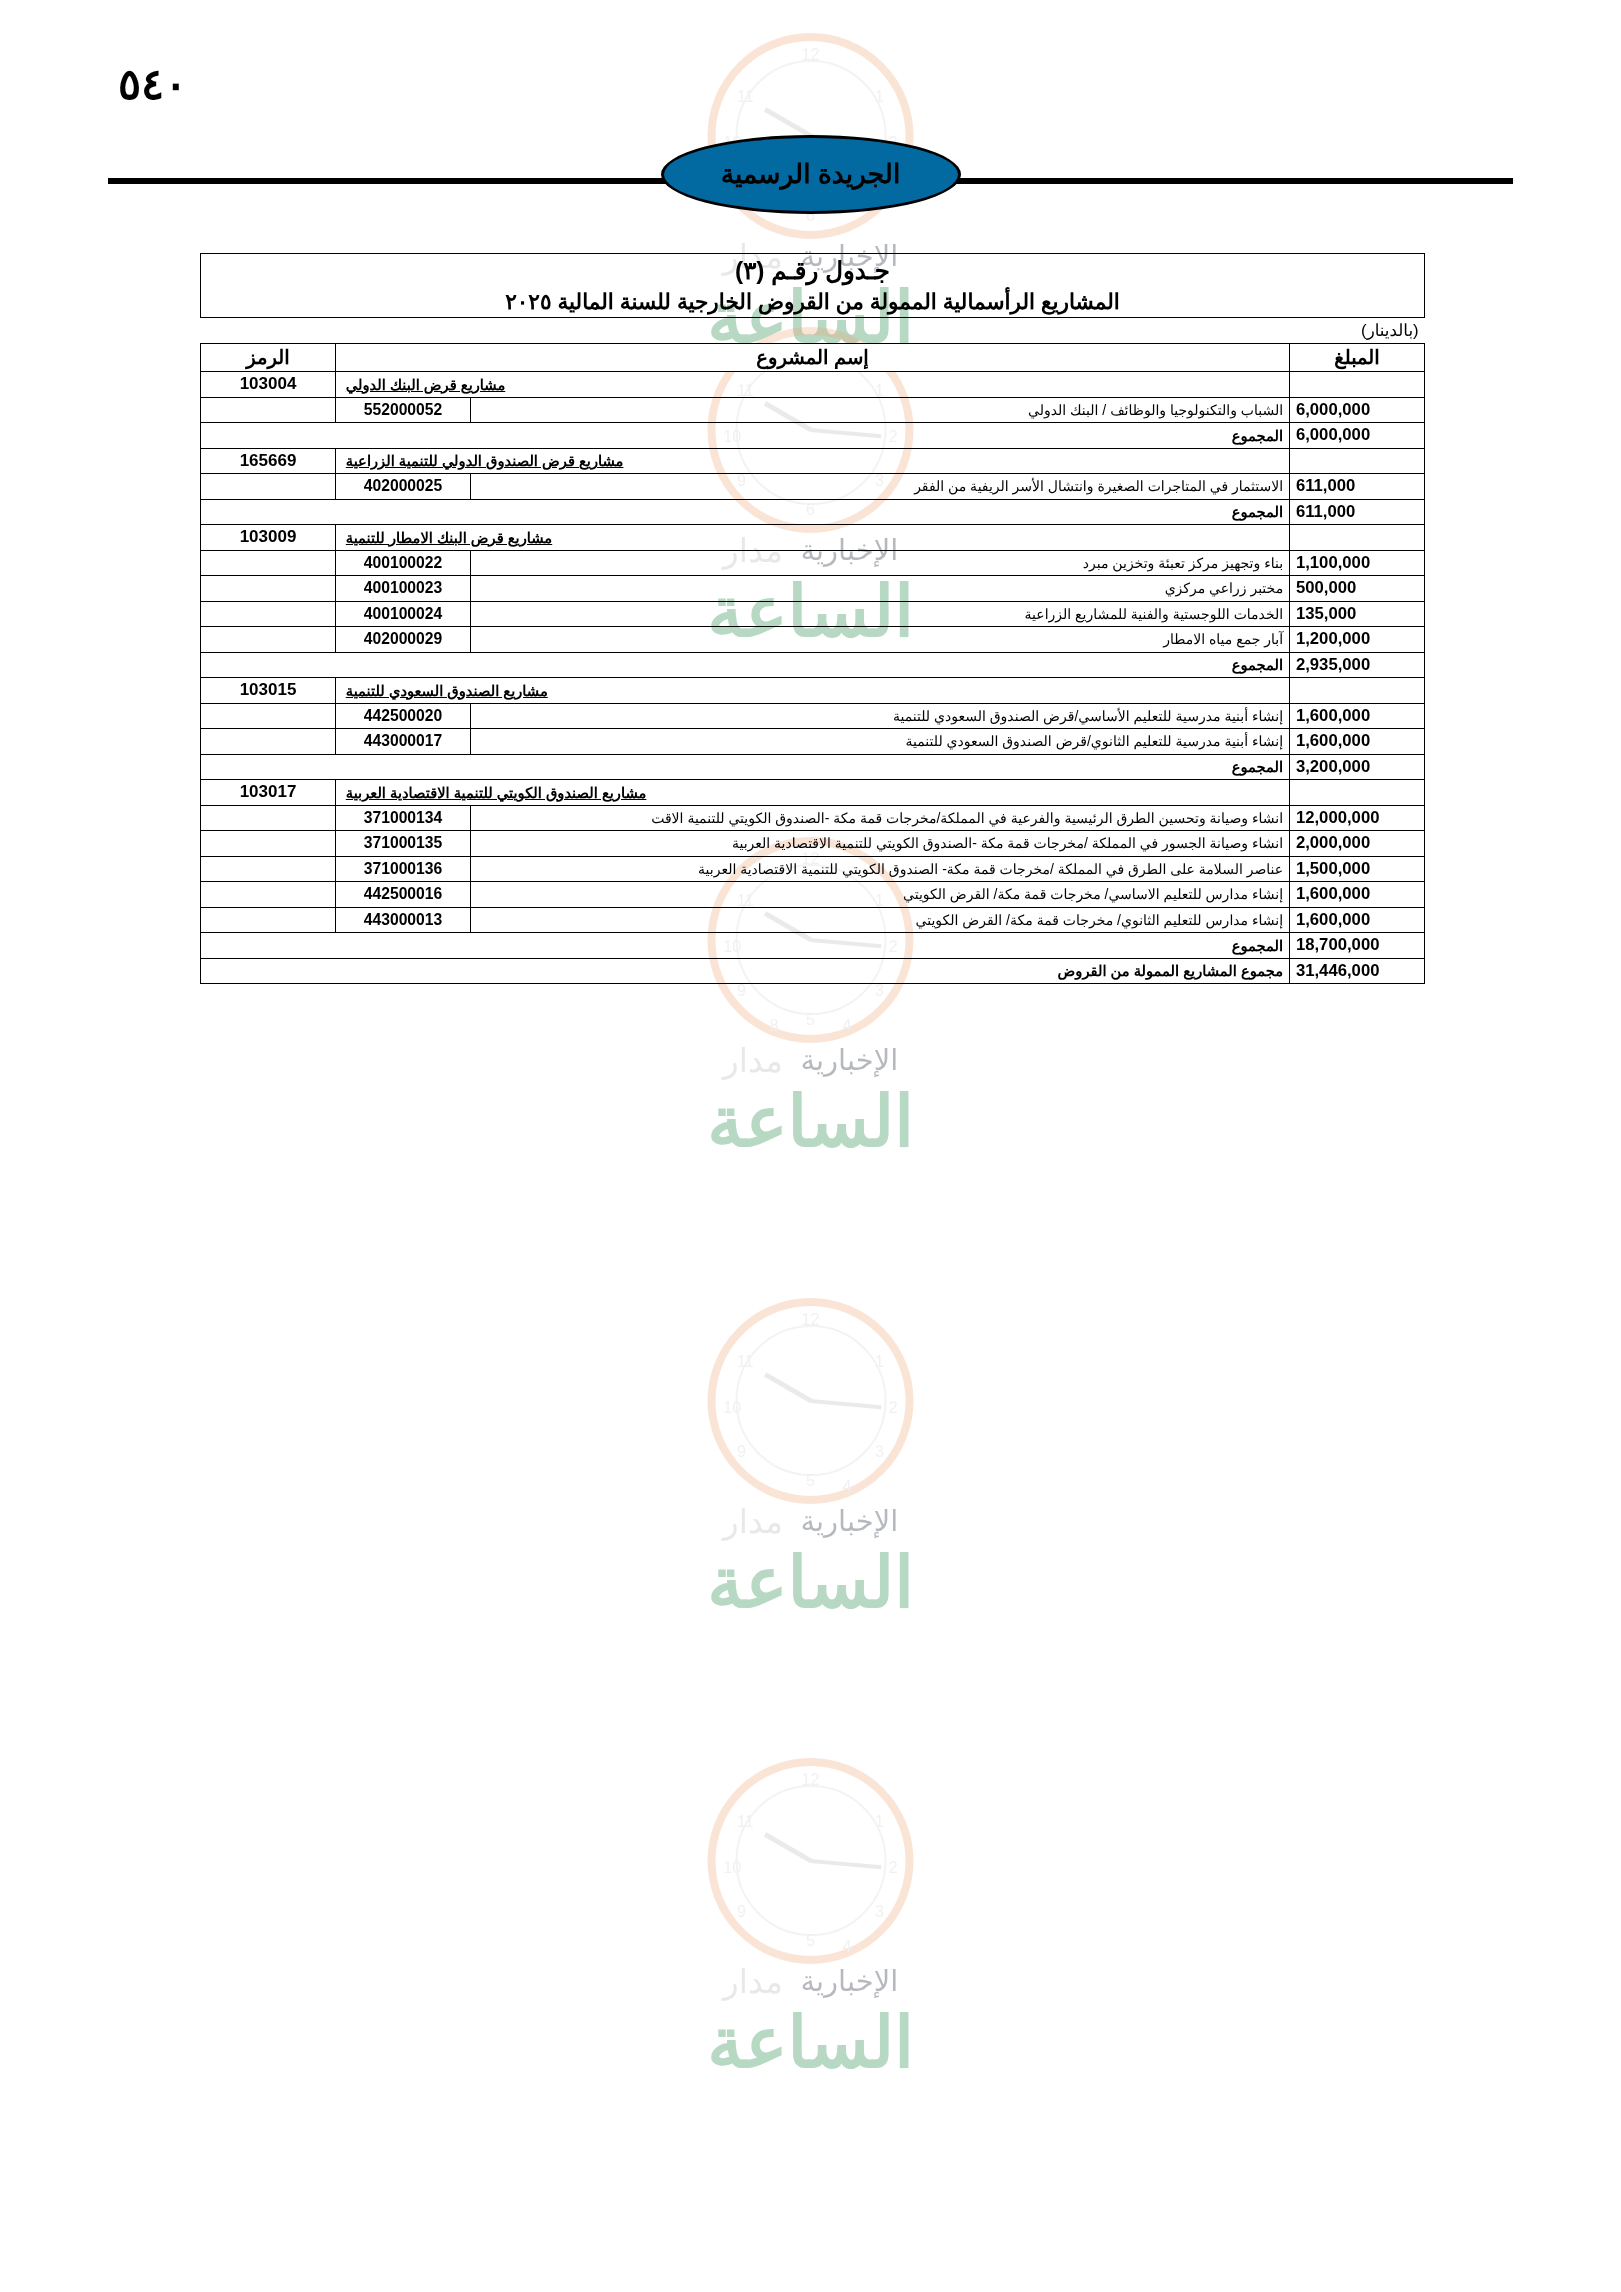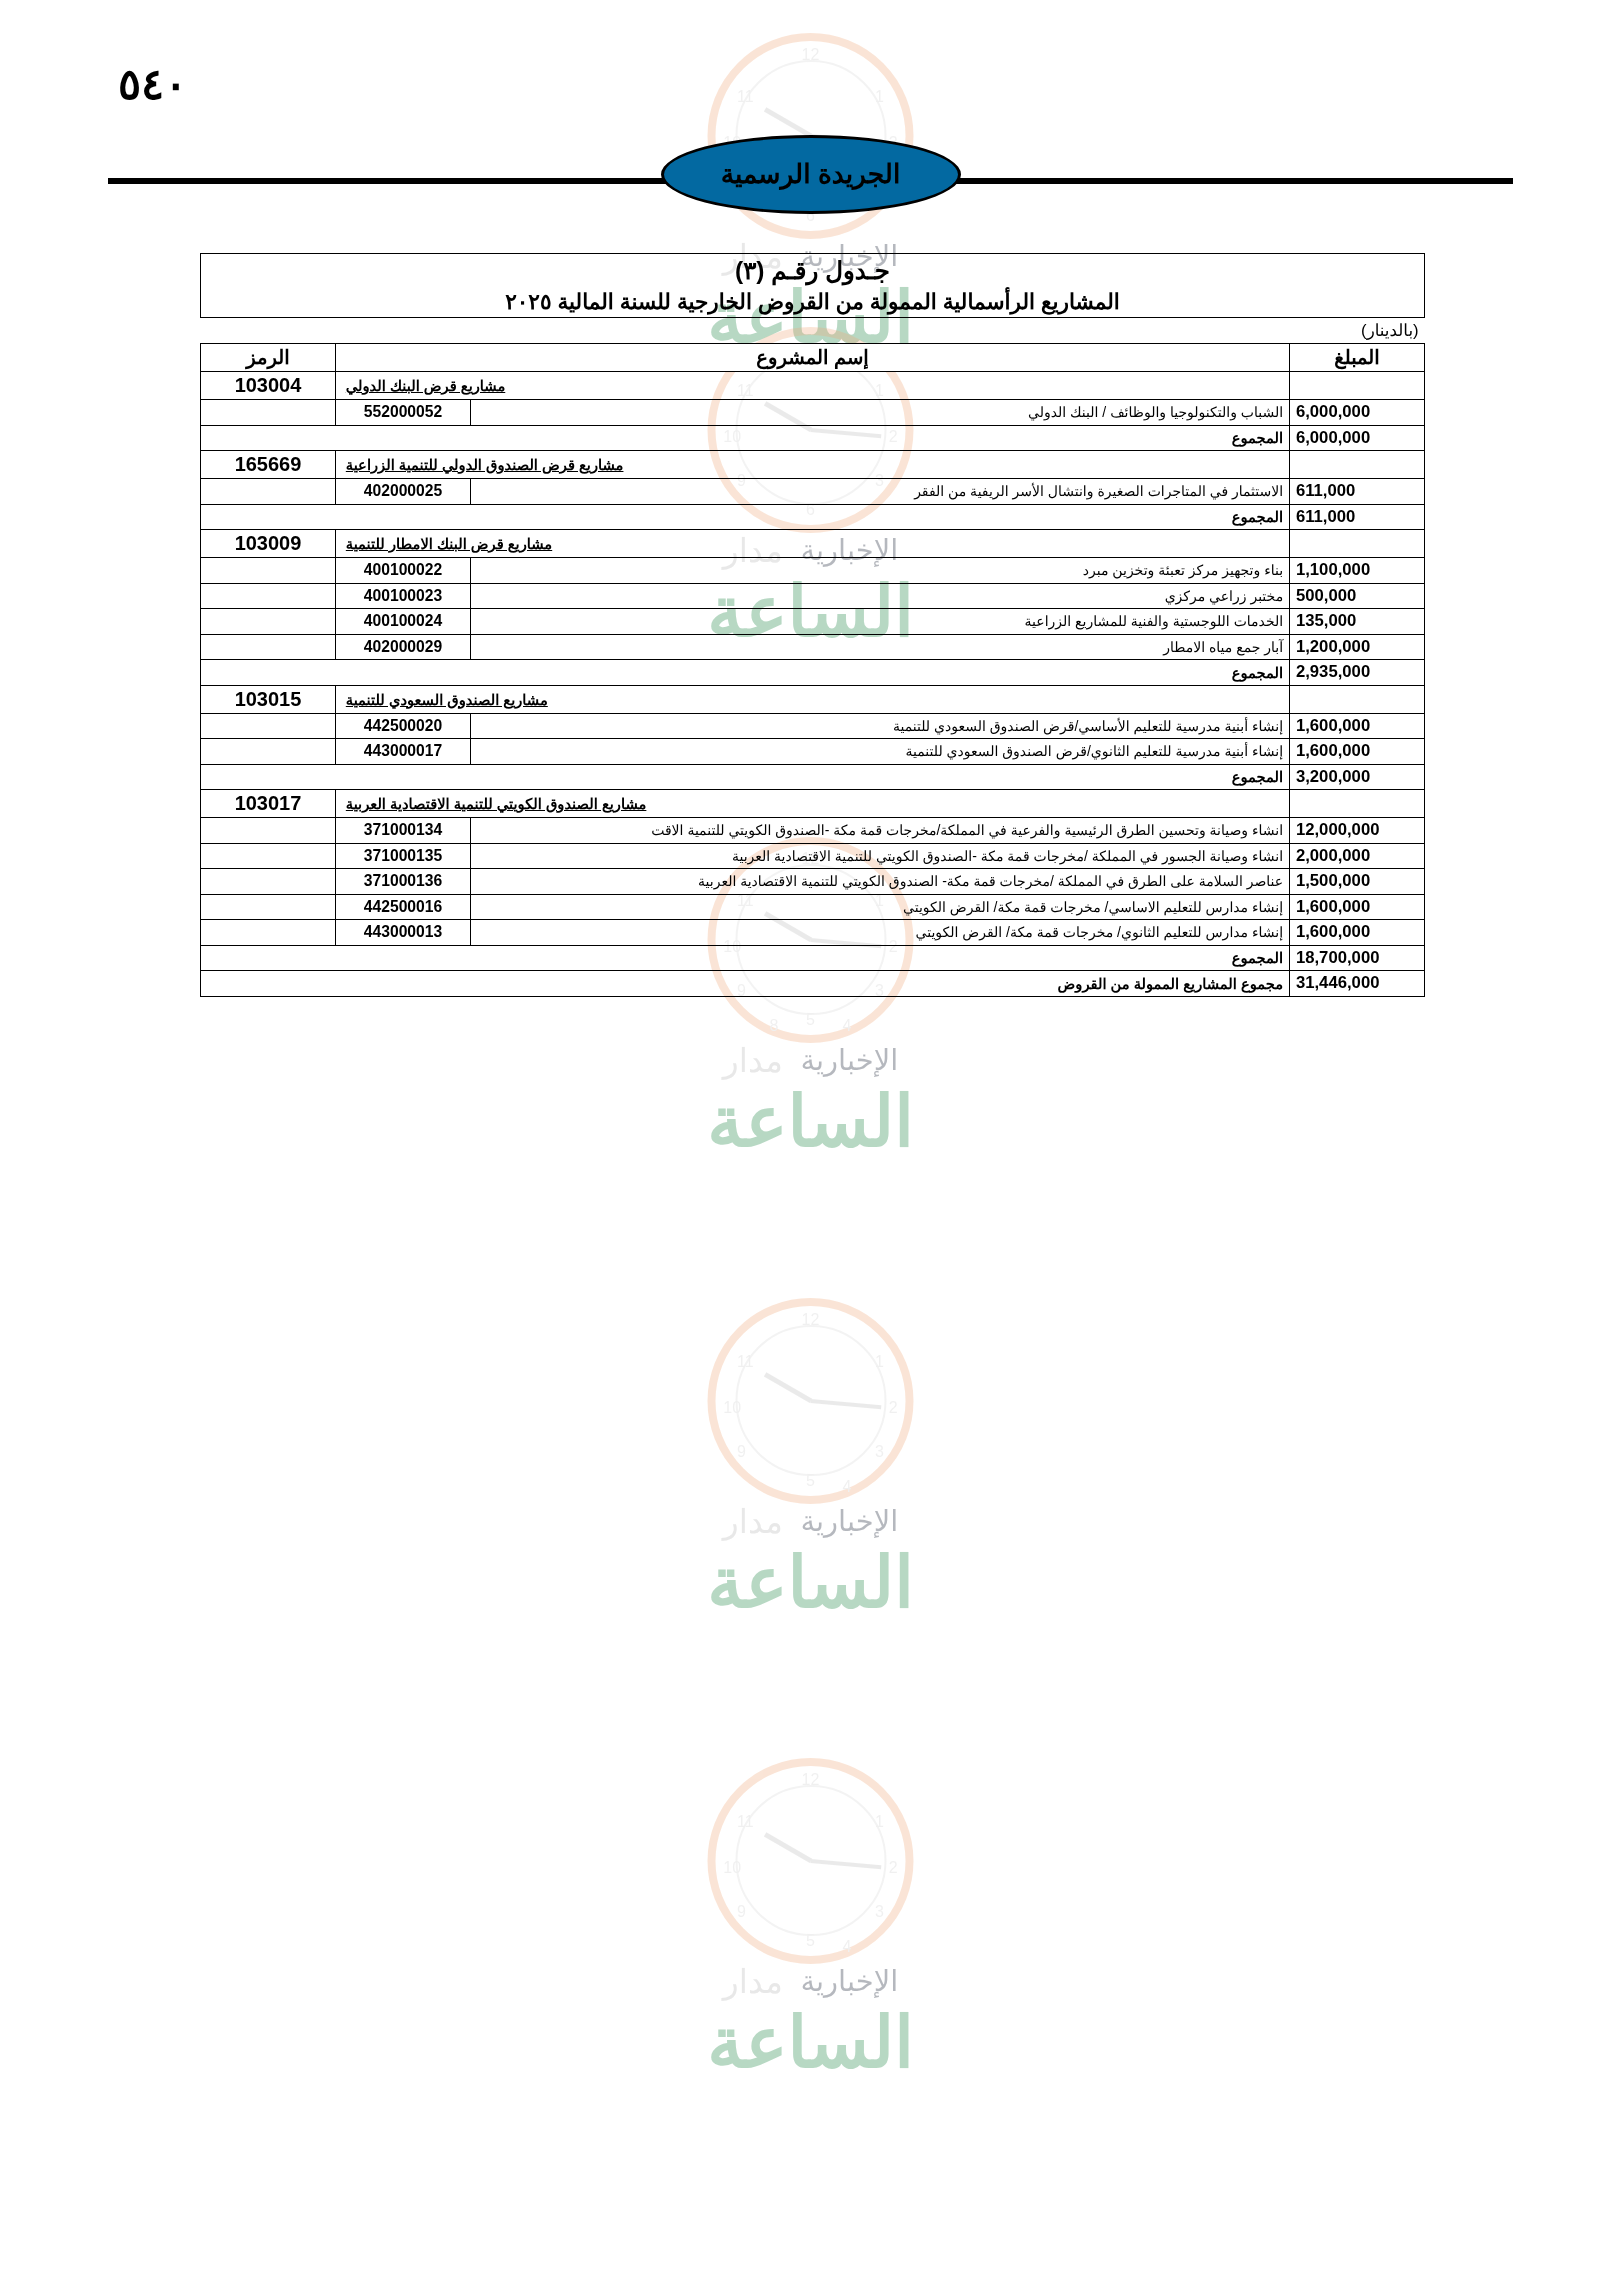--- a/index.html
+++ b/index.html
@@ -188,21 +188,21 @@
     font-size: 14.7px;
     font-weight: bold;
   }
   .grp .grp-name {
     text-align: left;
     padding-left: 9.8px;
     text-decoration: underline;
   }
   .grp .code {
     text-align: center;
-    font-size: 20px;
+    font-size: 17px;
     font-weight: bold;
   }
   .amount {
     text-align: left;
     padding-left: 13.7px;
     font-size: 16.7px;
     font-weight: bold;
     font-family: "Liberation Sans", sans-serif;
   }
   .proj-num {

